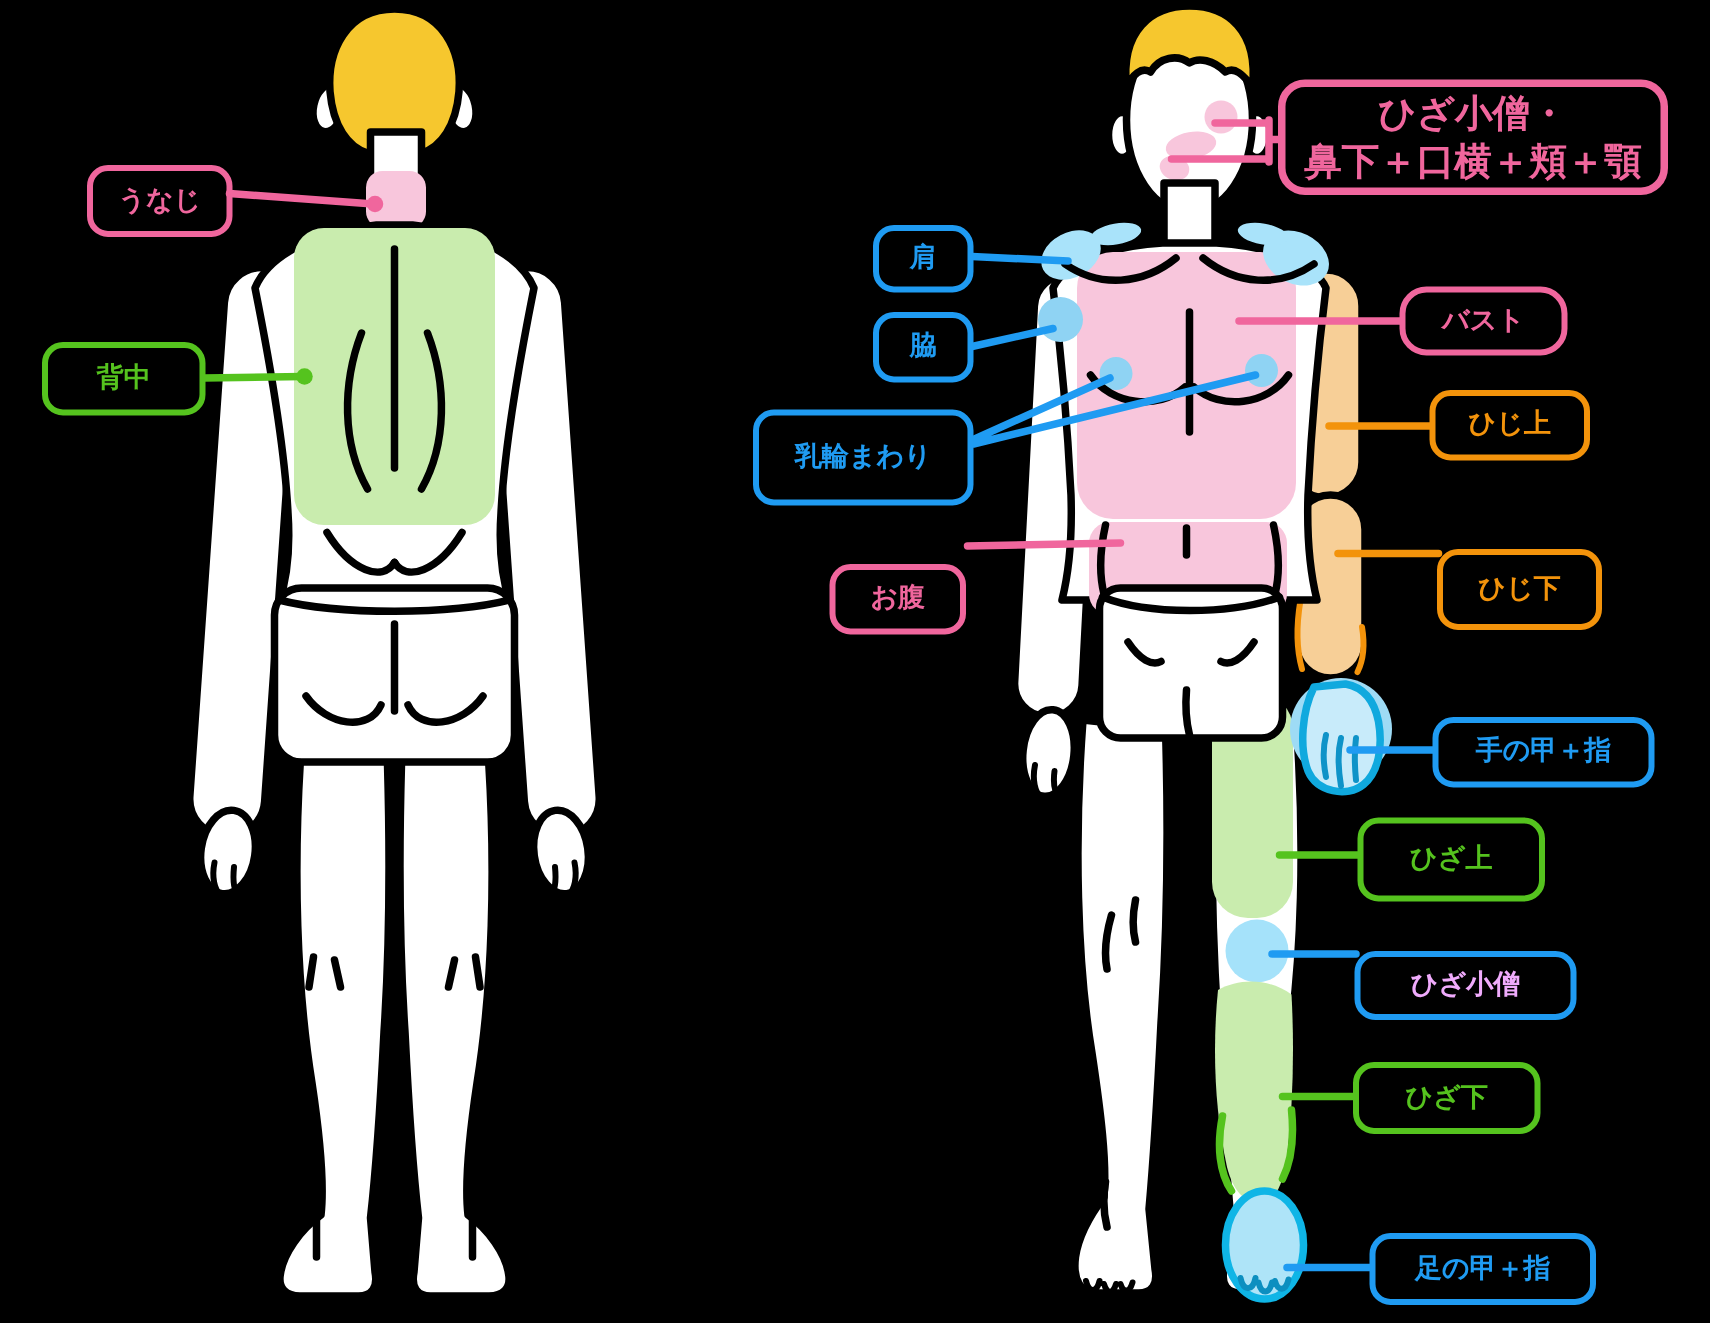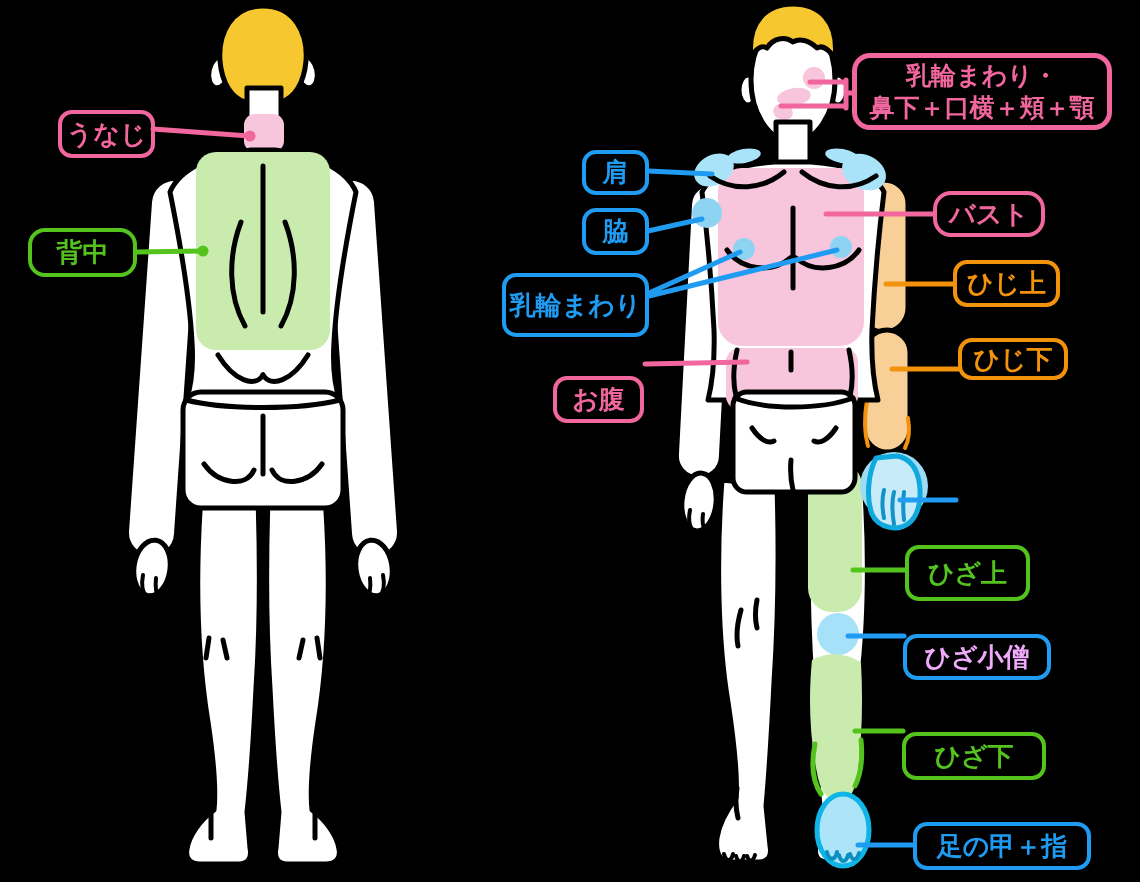--- a/index.html
+++ b/index.html
@@ -1,21 +1,21 @@
 <!DOCTYPE html>
 <html><head>
 <meta charset="utf-8">
 <style>
   html,body{margin:0;padding:0;background:#000;}
   #canvas{position:relative;width:1140px;height:882px;background:#000;overflow:hidden;
           font-family:"DejaVu Sans","Liberation Sans",sans-serif;}
   #art{position:absolute;left:0;top:0;}
   .label{position:absolute;display:flex;flex-direction:column;align-items:center;justify-content:center;
          box-sizing:border-box;border:4px solid #fff;border-radius:14px;background:transparent;
-         font-weight:bold;font-size:26px;line-height:1.25;text-align:center;white-space:nowrap;
+         font-weight:bold;font-size:18px;line-height:1.25;text-align:center;white-space:nowrap;
          letter-spacing:0px;}
   .label.two-line{font-size:25px;border-radius:18px;border-width:5px;}
 </style>
 </head>
 <body>
 
 <div id="canvas">
 
 <svg id="art" width="1140" height="882" viewBox="0 0 1140 882">
 
@@ -122,26 +122,26 @@
     <path stroke="#55c31e" d="M853,570 L906,570"></path>
     <path stroke="#55c31e" d="M855,731 L903,731"></path>
     <path stroke="#f3930b" d="M886,284 L954,284"></path>
     <path stroke="#f3930b" d="M892,369 L959,369"></path>
   </g>
 </svg>
 
   <div class="label" style="left: 58px; top: 110px; width: 97px; height: 48px; border-color: rgb(240, 102, 157); color: rgb(240, 102, 157);">
       <span>うなじ</span>
     </div>
-  <div class="label" style="left: 28px; top: 228px; width: 109px; height: 49px; border-color: rgb(85, 195, 30); color: rgb(85, 195, 30); border-radius: 17px;">
+  <div class="label" style="left: 28px; top: 228px; width: 109px; height: 49px; border-color: rgb(85, 195, 30); color: rgb(85, 195, 30);">
       <span>背中</span>
     </div>
 
   <div class="label two-line" style="left: 852px; top: 53px; width: 260px; height: 77px; border-color: rgb(240, 102, 157); color: rgb(240, 102, 157);">
-    <span>乳輪まわり・</span>
+    <span>ひざ小僧・</span>
     <span>鼻下＋口横＋頬＋顎</span>
   </div>
 
   <div class="label" style="left: 582px; top: 150px; width: 67px; height: 45px; border-color: rgb(31, 155, 242); color: rgb(31, 155, 242);">
       <span>肩</span>
     </div>
   <div class="label" style="left: 582px; top: 208px; width: 67px; height: 47px; border-color: rgb(31, 155, 242); color: rgb(31, 155, 242);">
       <span>脇</span>
     </div>
   <div class="label" style="left: 502px; top: 273px; width: 147px; height: 64px; border-color: rgb(31, 155, 242); color: rgb(31, 155, 242);">
@@ -150,29 +150,32 @@
   <div class="label" style="left: 553px; top: 340px; width: 91px; height: 47px; border-color: rgb(240, 102, 157); color: rgb(240, 102, 157); margin-top: 36px;">
       <span>お腹</span>
     </div>
 
   <div class="label" style="left: 933px; top: 191px; width: 112px; height: 46px; border-color: rgb(240, 102, 157); color: rgb(240, 102, 157); border-radius: 18px;">
       <span>バスト</span>
     </div>
   <div class="label" style="left: 953px; top: 260px; width: 107px; height: 47px; border-color: rgb(243, 147, 11); color: rgb(243, 147, 11);">
       <span>ひじ上</span>
     </div>
-  <div class="label" style="left: 958px; top: 338px; width: 110px; height: 42px; border-color: rgb(243, 147, 11); color: rgb(243, 147, 11);">
+  <div class="label" style="left: 958px; top: 366px; width: 110px; height: 54px; border-color: rgb(243, 147, 11); color: rgb(243, 147, 11);">
       <span>ひじ下</span>
+    </div>
+  <div class="label" style="left: 955px; top: 478px; width: 148px; height: 47px; border-color: rgb(31, 155, 242); color: rgb(31, 155, 242);">
+      <span>手の甲＋指</span>
     </div>
   <div class="label" style="left: 905px; top: 545px; width: 125px; height: 56px; border-color: rgb(85, 195, 30); color: rgb(85, 195, 30);">
       <span>ひざ上</span>
     </div>
   <div class="label" style="left: 903px; top: 634px; width: 148px; height: 46px; border-color: rgb(31, 155, 242); color: #f0abfc;">
       <span>ひざ小僧</span>
     </div>
-  <div class="label" style="left: 902px; top: 708px; width: 144px; height: 48px; border-color: rgb(85, 195, 30); color: rgb(85, 195, 30); margin-top: 24px;">
+  <div class="label" style="left: 902px; top: 708px; width: 125px; height: 48px; border-color: rgb(85, 195, 30); color: rgb(85, 195, 30);">
       <span>ひざ下</span>
     </div>
-  <div class="label" style="left: 913px; top: 822px; width: 178px; height: 48px; border-color: rgb(31, 155, 242); color: rgb(31, 155, 242);">
+  <div class="label" style="left: 913px; top: 822px; width: 151px; height: 48px; border-color: rgb(31, 155, 242); color: rgb(31, 155, 242);">
       <span>足の甲＋指</span>
     </div>
 
 </div>
 
 </body></html>

